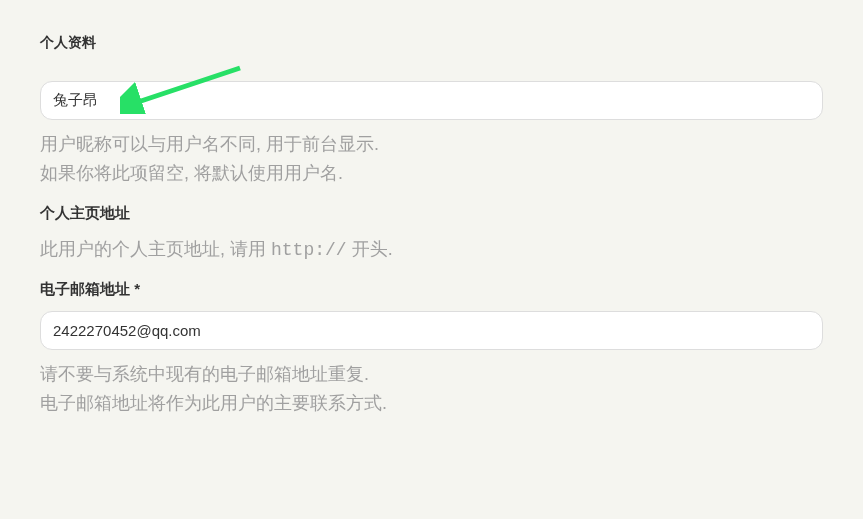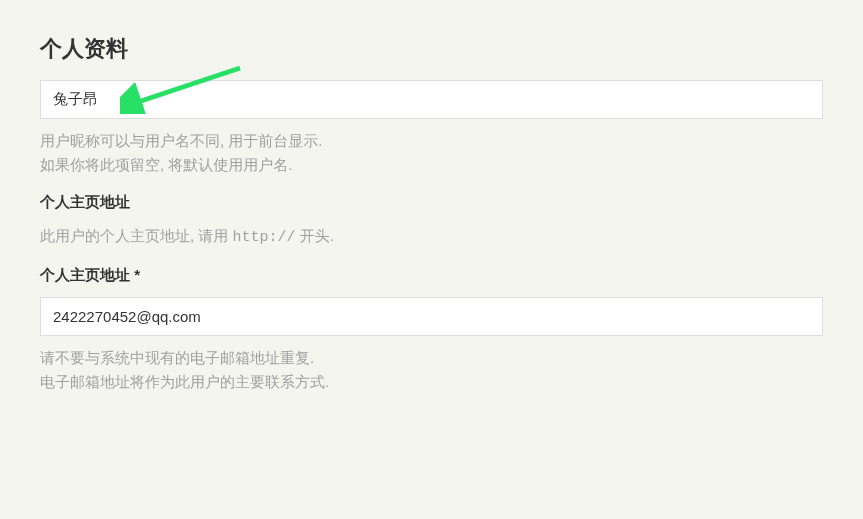--- a/index.html
+++ b/index.html
@@ -11,48 +11,48 @@
       background: #f5f5f0;
       font-family: -apple-system, BlinkMacSystemFont, "Segoe UI", "Helvetica Neue", Arial, sans-serif;
       font-size: 15px;
       color: #333;
       padding: 34px 40px;
       width: 863px;
       height: 519px;
       position: relative;
     }
     .section-title {
-      font-size: 22px;
+      font-size: 14px;
       font-weight: 600;
       color: #333;
-      margin-bottom: 16px;
+      margin-bottom: 29px;
     }
     .form-group {
       margin-bottom: 16px;
     }
     .field-label {
       font-size: 15px;
       font-weight: 600;
       color: #333;
       display: block;
       margin-bottom: 12px;
     }
     .field-input {
       width: 100%;
       padding: 10px 12px;
       font-size: 15px;
       border: 1px solid #ddd;
-      border-radius: 0;
+      border-radius: 12px;
       background: #fff;
       color: #333;
       font-family: inherit;
     }
     .help-text {
       margin-top: 10px;
-      font-size: 15px;
+      font-size: 18px;
       color: #a0a0a0;
       line-height: 1.6;
     }
     .help-text .code {
       font-family: Liberation Mono, monospace;
       color: #a0a0a0;
     }
     .annotation-arrow {
       position: absolute;
       top: 64px;
@@ -74,21 +74,21 @@
 </div>
 
 <div class="form-group">
   <label class="field-label">个人主页地址</label>
   <div class="help-text">
     <span>此用户的个人主页地址, 请用 </span><span class="code">http://</span><span> 开头.</span>
   </div>
 </div>
 
 <div class="form-group">
-  <label class="field-label">个人主页地址 *</label>
+  <label class="field-label">电子邮箱地址 *</label>
   <input type="text" class="field-input" value="2422270452@qq.com" style="">
   <div class="help-text">
     <div>请不要与系统中现有的电子邮箱地址重复.</div>
     <div>电子邮箱地址将作为此用户的主要联系方式.</div>
   </div>
 </div>
 
 <svg class="annotation-arrow" width="130" height="50">
   <defs>
     <marker id="arrowhead" markerWidth="8" markerHeight="8" refX="2" refY="4" orient="auto">

